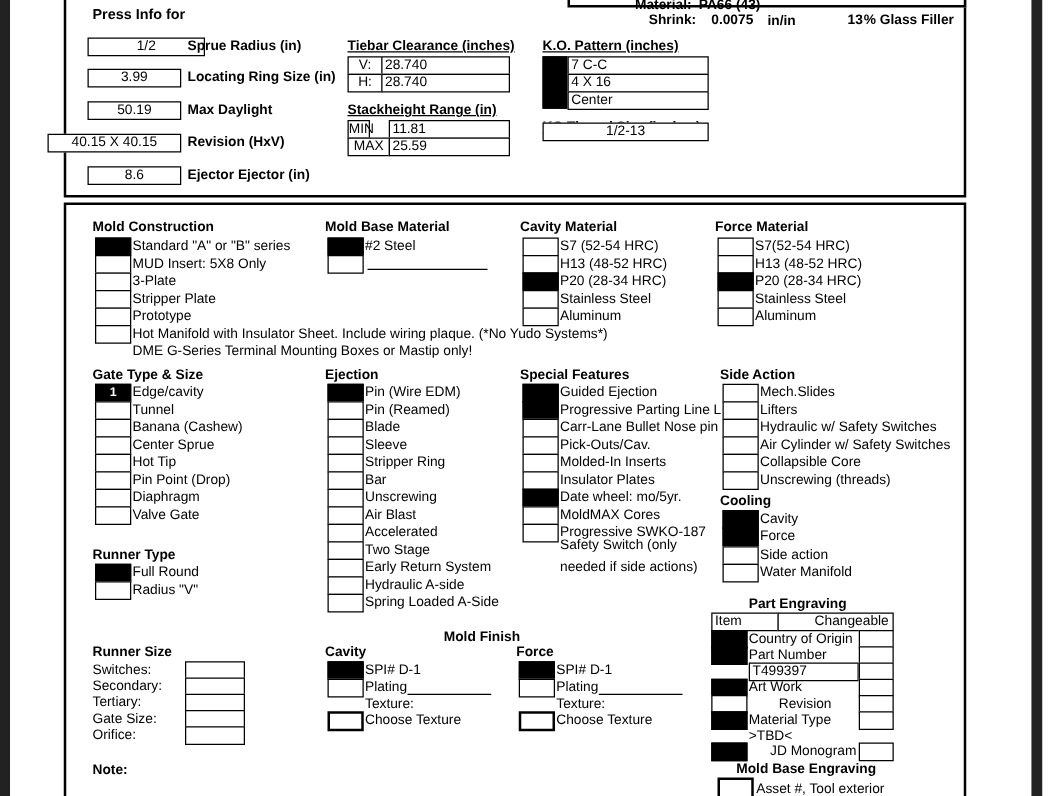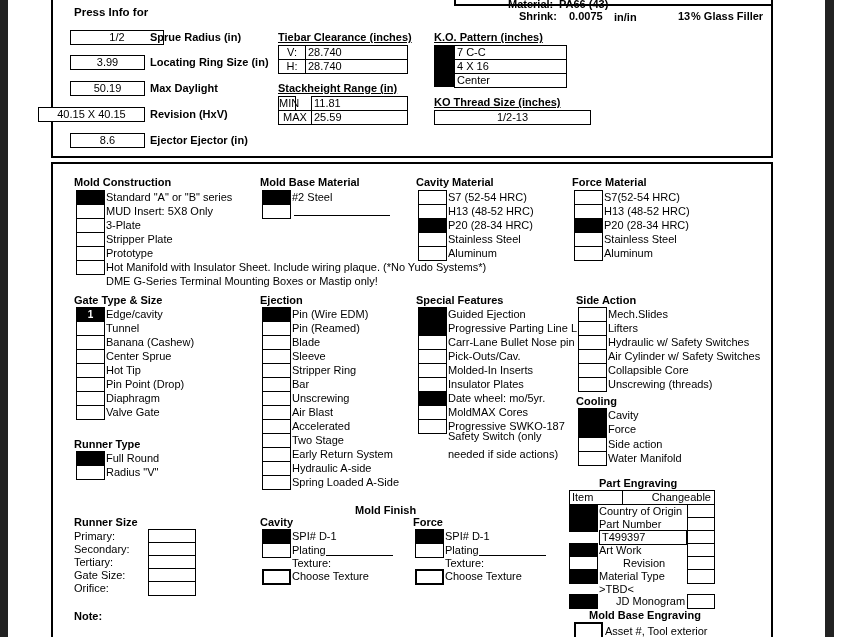--- a/index.html
+++ b/index.html
@@ -94,21 +94,21 @@
   <div class="tcell c" style="left:270px;top:110px;width:34px;">MAX</div>
   <div class="tcell" style="left:303px;top:110px;width:97px;">25.59</div>
 
   <div class="abs hdru" style="left:426px;top:31px;">K.O. Pattern (inches)</div>
   <div class="cb on" style="left:426px;top:45px;width:21px;height:42px;border:1px solid #000;"></div>
   <div class="tcell" style="left:446px;top:45px;width:113px;">7 C-C</div>
   <div class="tcell" style="left:446px;top:59px;width:113px;">4 X 16</div>
   <div class="tcell" style="left:446px;top:73px;width:113px;">Center</div>
 
   <div class="abs hdru" style="left:426px;top:96px;">KO Thread Size (inches)</div>
-  <div class="tcell c" style="left:426px;top:110px;width:157px;">1/2-13</div>
+  <div class="tcell c" style="left:426px;top:98px;width:133px;">1/2-13</div>
 
   <div class="panel" id="panel-main"></div>
 
   <div class="abs hdr" style="left:66px;top:176px;">Mold Construction</div>
   <div class="cb on" style="left:68px;top:190px;"></div>
   <div class="lbl" style="left:98px;top:191px;">Standard "A" or "B" series</div>
   <div class="cb" style="left:68px;top:204px;"></div>
   <div class="lbl" style="left:98px;top:205px;">MUD Insert: 5X8 Only</div>
   <div class="cb" style="left:68px;top:218px;"></div>
   <div class="lbl" style="left:98px;top:219px;">3-Plate</div>
@@ -242,21 +242,21 @@
   <div class="cb on" style="left:570px;top:408px;"></div>
   <div class="lbl" style="left:600px;top:409px;">Cavity</div>
   <div class="cb on" style="left:570px;top:422px;"></div>
   <div class="lbl" style="left:600px;top:423px;">Force</div>
   <div class="cb" style="left:570px;top:437px;"></div>
   <div class="lbl" style="left:600px;top:438px;">Side action</div>
   <div class="cb" style="left:570px;top:451px;"></div>
   <div class="lbl" style="left:600px;top:452px;">Water Manifold</div>
 
   <div class="abs hdr" style="left:66px;top:516px;">Runner Size</div>
-  <div class="lbl" style="left:66px;top:530px;">Primary:</div>
+  <div class="lbl" style="left:66px;top:530px;">Switches:</div>
   <div class="field lft" style="left:140px;top:529px;width:48px;"></div>
   <div class="lbl" style="left:66px;top:543px;">Secondary:</div>
   <div class="field lft" style="left:140px;top:542px;width:48px;"></div>
   <div class="lbl" style="left:66px;top:556px;">Tertiary:</div>
   <div class="field lft" style="left:140px;top:555px;width:48px;"></div>
   <div class="lbl" style="left:66px;top:569px;">Gate Size:</div>
   <div class="field lft" style="left:140px;top:568px;width:48px;"></div>
   <div class="lbl" style="left:66px;top:582px;">Orifice:</div>
   <div class="field lft" style="left:140px;top:581px;width:48px;"></div>
 

